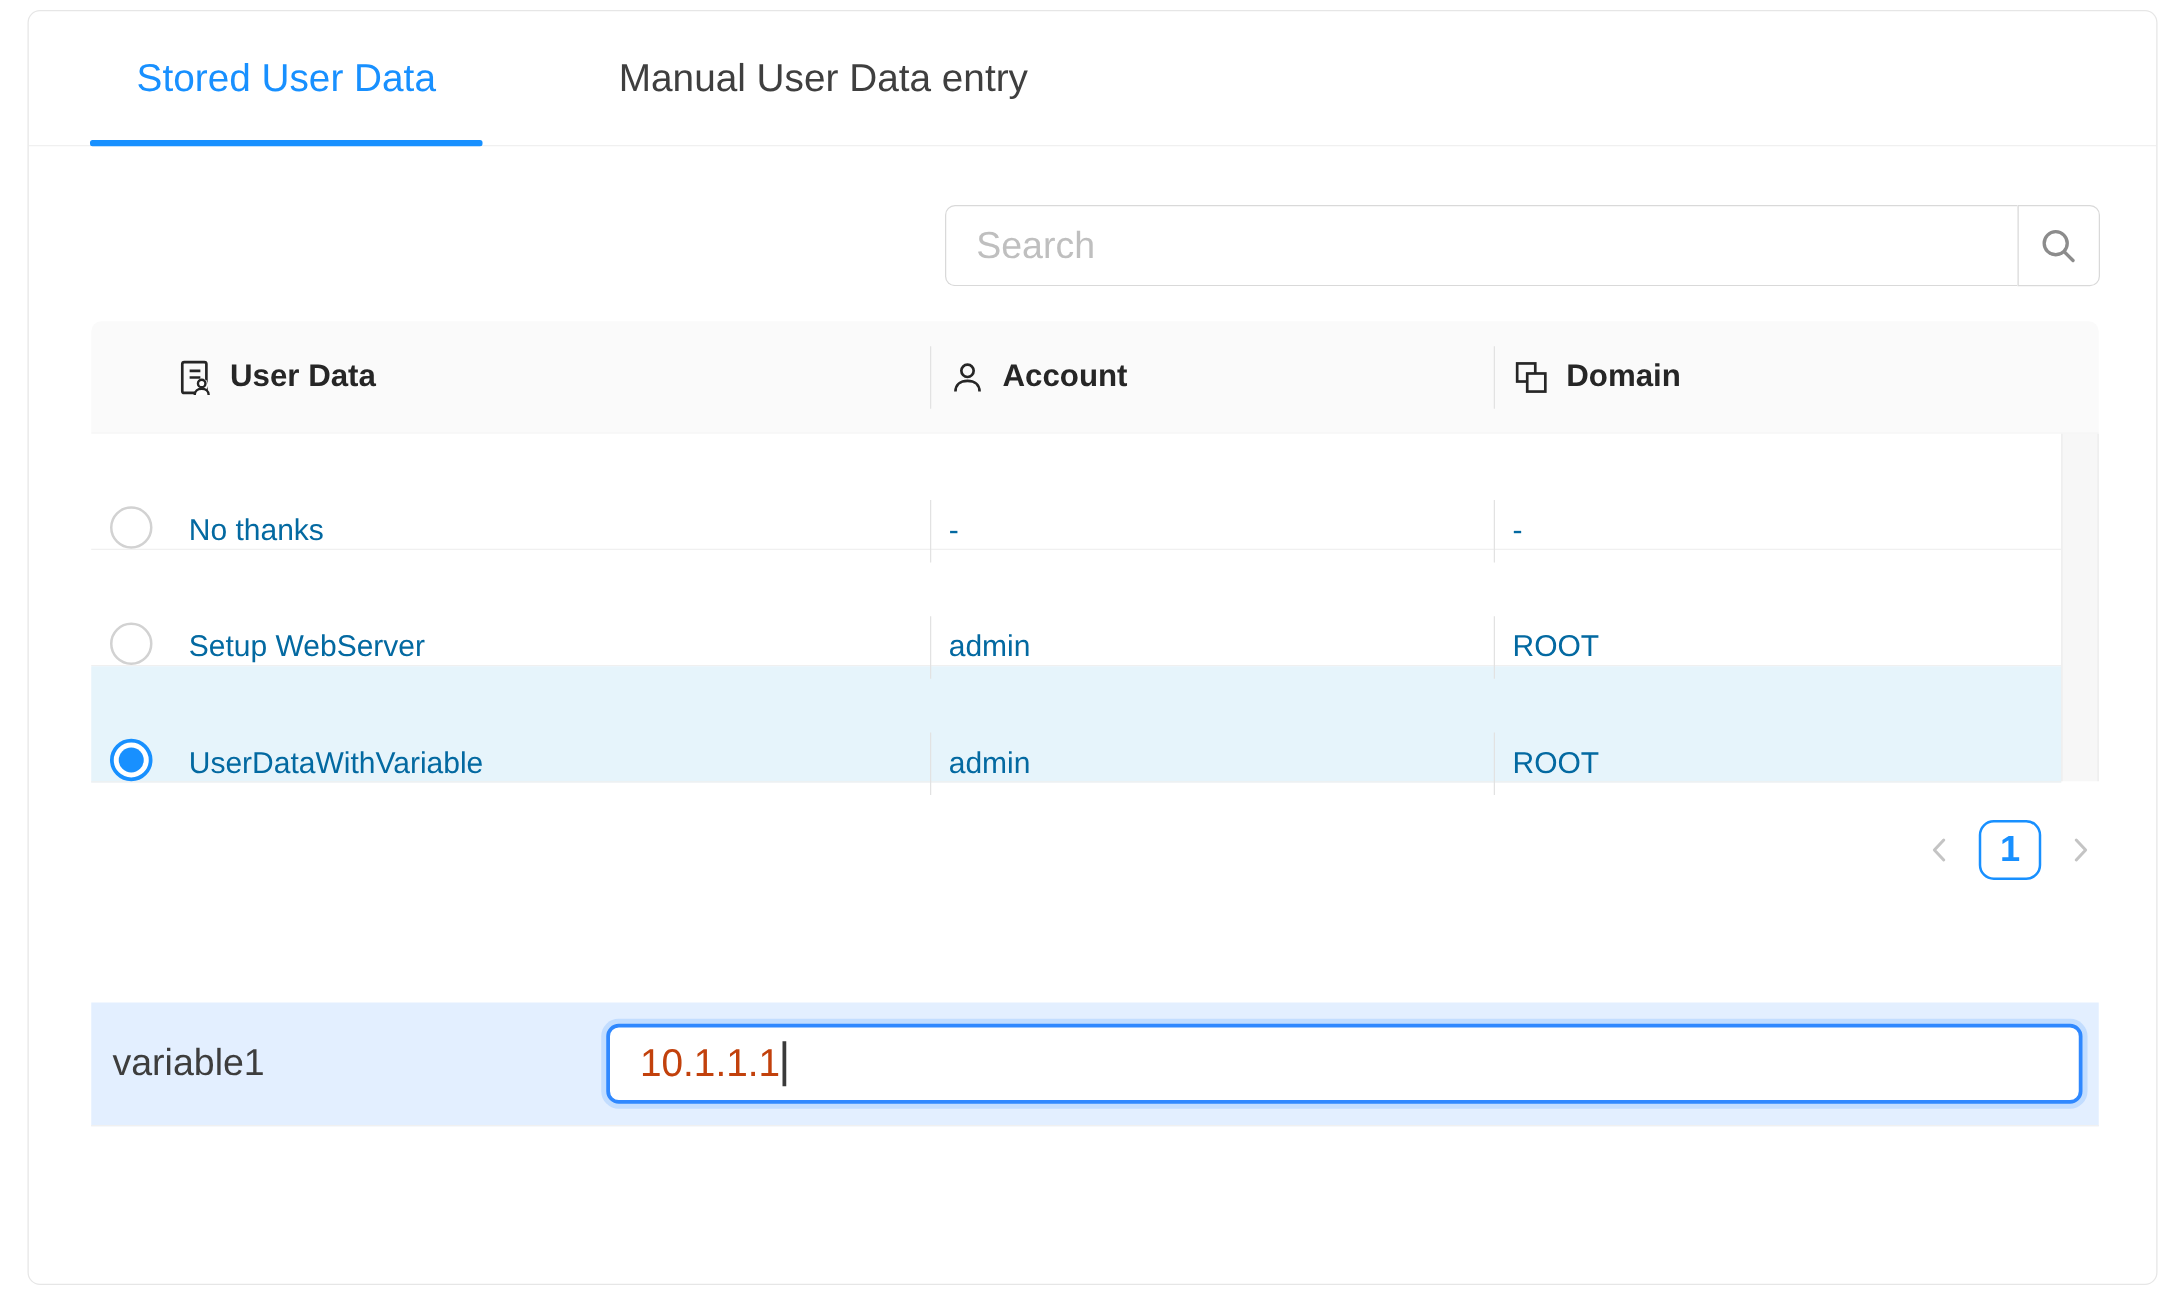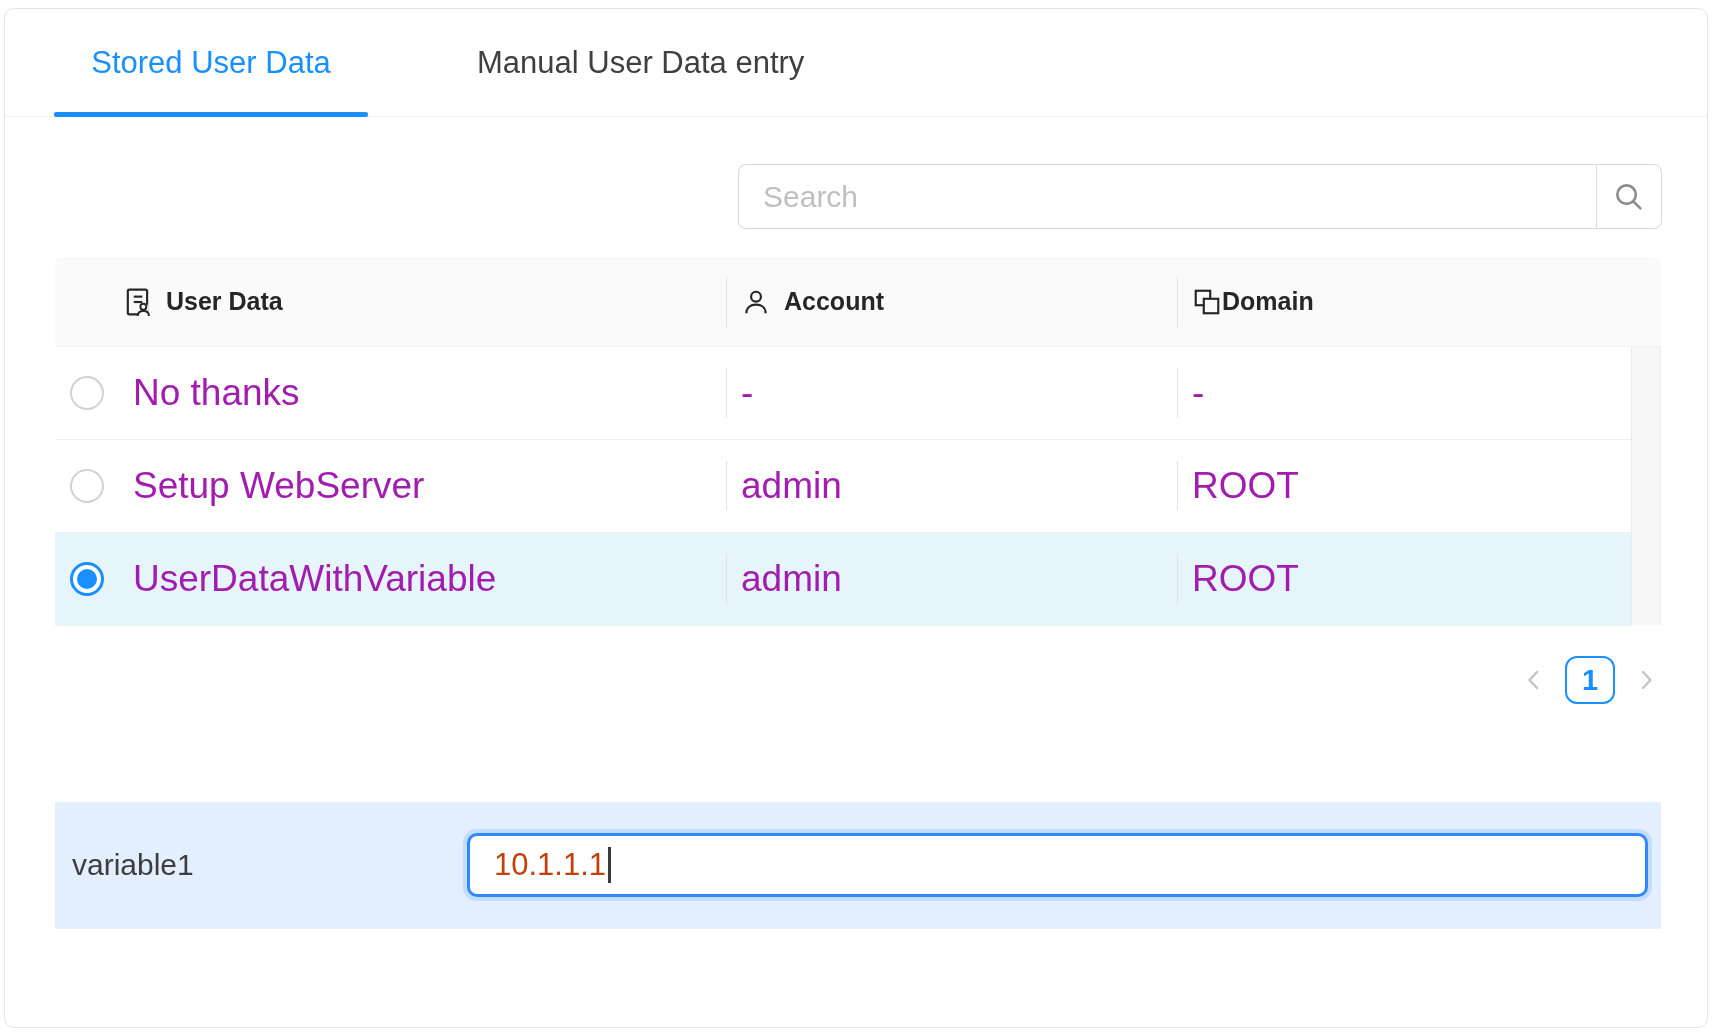--- a/index.html
+++ b/index.html
@@ -1,18 +1,18 @@
 <!DOCTYPE html>
 <html><head>
 <meta charset="utf-8">
 <style>
   * { margin:0; padding:0; box-sizing:border-box; }
   html,body { width:1734px; height:1036px; background:#fff;
     font-family:"Liberation Sans", sans-serif; color:#3d3d3d; }
-  .panel { position:absolute; left:4px; top:8px; width:1704px; height:1020px;
+  .panel { position:absolute; left:22px; top:8px; width:1704px; height:1020px;
     background:#fff; border:1px solid #e6e6e6; border-radius:10px; overflow:hidden; }
 
   
   .tabbar { height:108px; border-bottom:1px solid #f0f0f0; display:flex;
     align-items:stretch; padding-left:49px; }
   .tab { display:flex; align-items:center; justify-content:center;
     font-size:31px; color:#3f3f3f; position:relative; cursor:pointer; }
   .tab.active { color:var(--accent); }
   .tab.active .ink { position:absolute; left:0; right:0; bottom:-1px; height:5px;
     background:var(--accent); border-radius:2px; }
@@ -31,29 +31,29 @@
     cursor:pointer; }
 
   
   .table { margin:0 46px 0 50px; }
   .thead { height:90px; background:#fafafa; border-radius:8px 8px 0 0;
     border-bottom:1px solid #f0f0f0; display:flex; align-items:center;
     font-size:25px; font-weight:700; color:#262626; }
   .c-sel { width:63px; display:flex; justify-content:center; }
   .c-ud  { width:608px; display:flex; align-items:center; gap:13px; padding-left:5px; }
   .c-ac  { width:451px; display:flex; align-items:center; gap:13px; padding-left:15px; position:relative; }
-  .c-do  { flex:1; display:flex; align-items:center; padding-left:15px; position:relative; }
+  .c-do  { flex:1; display:flex; align-items:center; gap:13px; padding-left:15px; position:relative; }
   .c-gut { width:30px; }
   .c-ac::before, .c-do::before { content:""; position:absolute; left:0; top:50%;
     transform:translateY(-50%); width:1px; height:50px; background:#e2e2e2; }
   .tbody { position:relative; }
   .scroll-gutter { position:absolute; right:0; top:0; bottom:1px; width:30px;
     background:#f7f7f7; border-left:1px solid #ececec; border-right:1px solid #ececec; }
-  .row { height:93px; display:flex; align-items:center; margin-right:30px;
-    border-bottom:1px solid #f0f0f0; font-size:37px; color:#a21caf; cursor:pointer;
+  .row { height:93px; display:flex; align-items:flex-end; margin-right:30px;
+    border-bottom:1px solid #f0f0f0; font-size:24px; color:#0369a1; cursor:pointer;
     background:#fff; }
   .row.selected { background:#e6f4fb; }
   .row .c-ud, .row .c-ac, .row .c-do { font-weight:400; gap:0; padding-left:15px; }
   .radio { width:34px; height:34px; border-radius:50%; border:2px solid #d2d2d2;
     background:#fff; position:relative; }
   .radio.checked { border:3px solid var(--accent); }
   .radio.checked::after { content:""; position:absolute; inset:4px; border-radius:50%;
     background:var(--accent); }
 
   
@@ -67,21 +67,21 @@
 
   
   .kv { margin:98px 46px 0 50px; }
   .kv-head { height:75px; background:#fafafa; border-radius:8px 8px 0 0;
     border-bottom:1px solid #f0f0f0; display:flex; align-items:center;
     font-size:30px; font-weight:700; color:#262626; }
   .kv-key { width:394px; padding-left:17px; }
   .kv-val { flex:1; padding-left:18px; position:relative; }
   .kv-head .kv-val::before { content:""; position:absolute; left:0; top:50%;
     transform:translateY(-50%); width:1px; height:42px; background:#e2e2e2; }
-  .kv-row { height:127px; background:#e3efff; border-bottom:1px solid #f0f0f0;
+  .kv-row { height:99px; background:#e3efff; border-bottom:1px solid #f0f0f0;
     display:flex; align-items:center; font-size:30px; color:#3d3d3d; }
   .value-input { width:1181px; height:64px; background:#fff;
     border:3px solid #2f88ff; border-radius:10px;
     box-shadow:0 0 0 4px rgba(47,136,255,0.18);
     display:flex; align-items:center; padding-left:24px; font-size:31px; color:#c2410c;
     cursor:text; }
   .caret { width:3px; height:36px; background:#3a3a3a; margin-left:2px;
     animation:blink 1.1s step-end infinite; }
   @keyframes blink { 50% { opacity:0; } }
 

